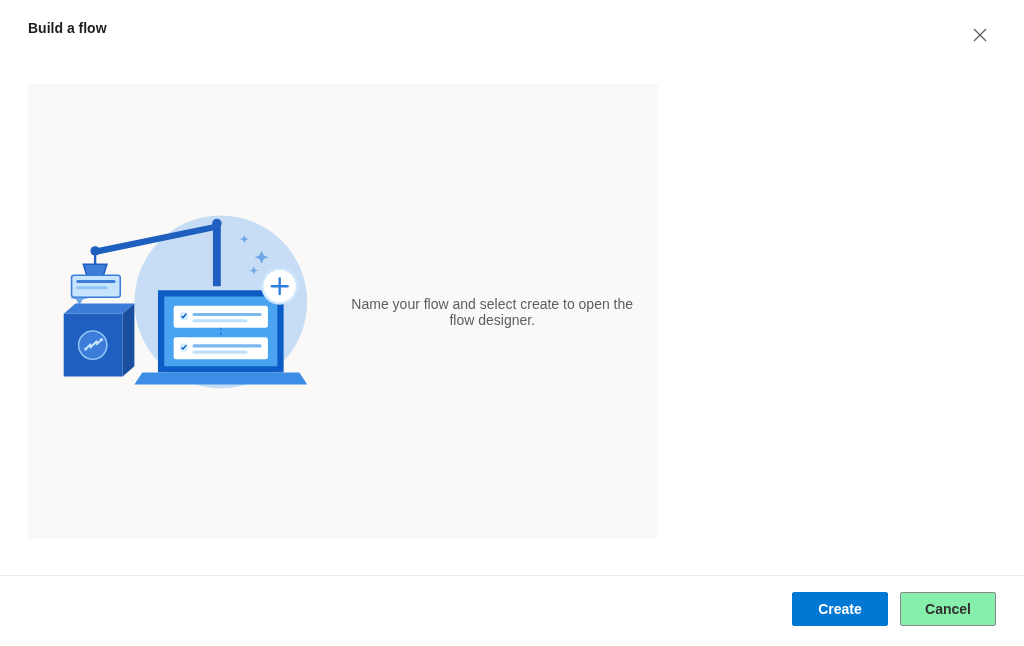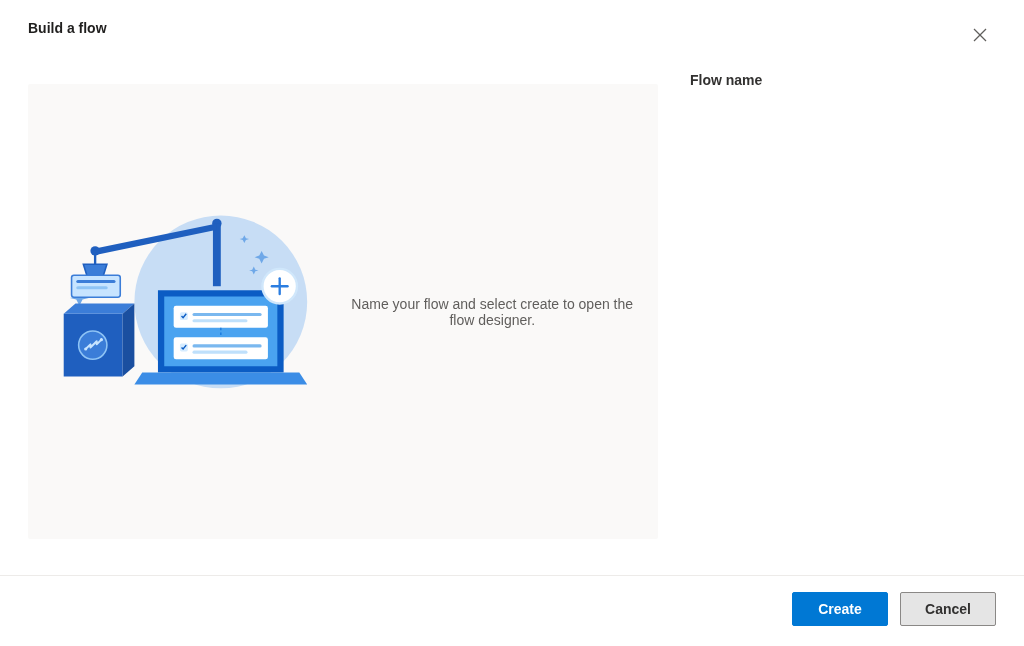--- a/index.html
+++ b/index.html
@@ -123,21 +123,21 @@
       display: inline-flex;
       align-items: center;
       justify-content: center;
     }
     .btn-primary {
       background: #0078d4;
       color: #fff;
       border: 1px solid #0078d4;
     }
     .btn-secondary {
-      background: #e5e5e5;
+      background: #86efac;
       color: #323130;
       border: 1px solid #8a8886;
     }
   </style>
 </head>
 <body>
 
 <div class="dialog">
   <div class="header">
     <h1 class="title">Build a flow</h1>
@@ -207,21 +207,20 @@
 
           <circle cx="295" cy="110" r="22" fill="#ffffff" stroke="#d0e7fb" stroke-width="3"></circle>
           <line x1="295" y1="100" x2="295" y2="120" stroke="#2b7de0" stroke-width="3" stroke-linecap="round"></line>
           <line x1="285" y1="110" x2="305" y2="110" stroke="#2b7de0" stroke-width="3" stroke-linecap="round"></line>
         </svg>
       </div>
       <p class="instruction-text">Name your flow and select create to open the flow designer.</p>
     </div>
 
     <div class="right-panel">
-      <label class="field-label">Flow name</label>
     </div>
   </div>
 
   <div class="footer">
     <button class="btn btn-primary">Create</button>
     <button class="btn btn-secondary">Cancel</button>
   </div>
 </div>
 
 </body></html>

